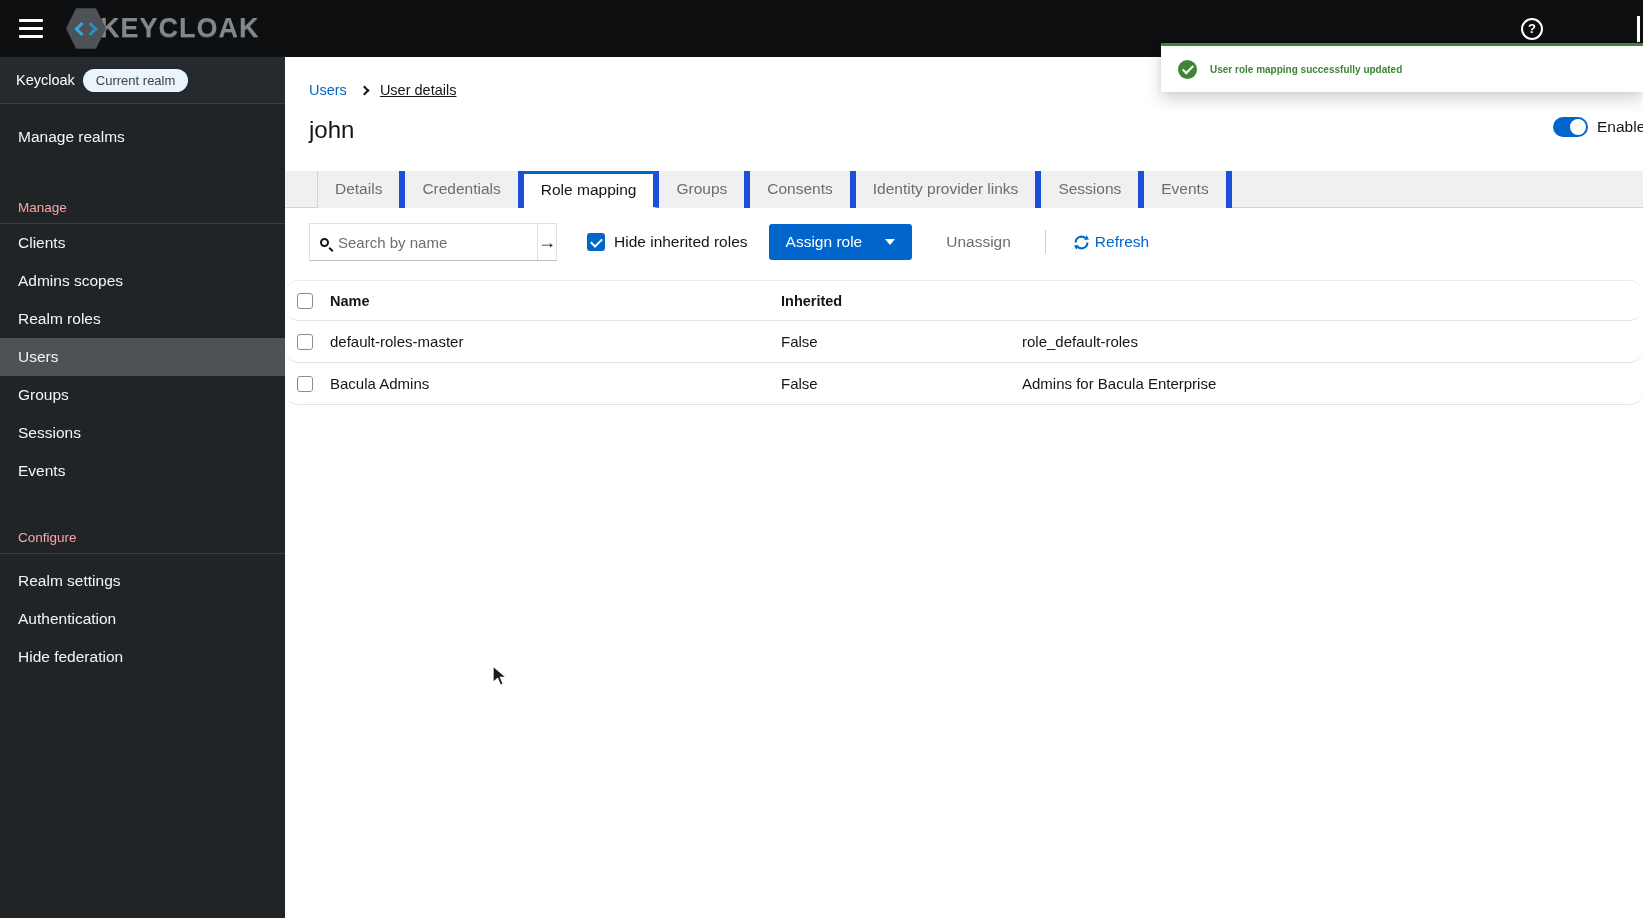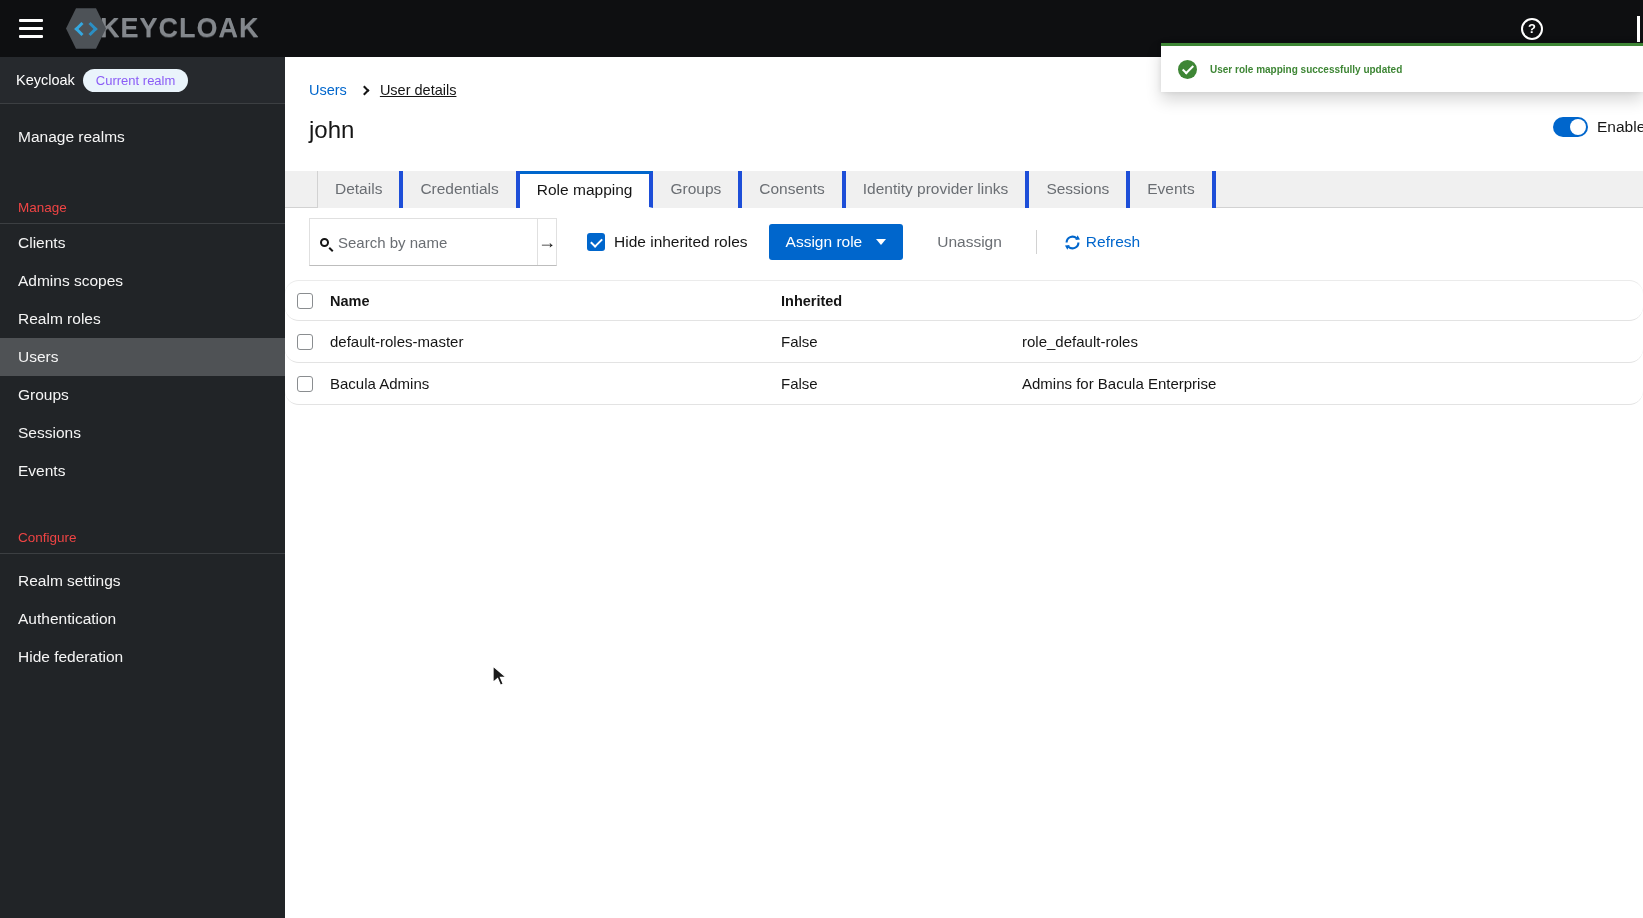--- a/index.html
+++ b/index.html
@@ -17,26 +17,26 @@
   .hex-chev.right { transform:rotate(225deg) translate(1px,-1px); border-color:#2b8fc4; }
   .brand-text { font-size:27px; font-weight:bold; color:#83878c; letter-spacing:1px; margin-left:-6px; text-shadow:0 1px 0 #3a3d40; }
   .topbar-right { margin-left:auto; display:flex; align-items:center; }
   .help-icon { width:22px; height:22px; border:2px solid #fff; border-radius:50%; color:#fff; font-size:13px; font-weight:bold; display:flex; align-items:center; justify-content:center; margin-right:94px; cursor:pointer; }
   .edge-sliver { width:3px; height:26px; background:#fff; margin-right:3px; }
 
   
   .sidebar { position:absolute; left:0; top:57px; width:285px; height:861px; background:#212427; color:#f0f0f0; z-index:2; }
   .realm-row { height:47px; display:flex; align-items:center; padding:0 16px; border-bottom:1px solid #3c3f42; background:#26292d; }
   .realm-name { font-size:14.5px; color:#fff; margin-right:8px; }
-  .realm-badge { background:#eaf4fb; color:#8b5cf6; font-size:13px; padding:4px 13px; border-radius:13px; cursor:pointer; white-space:nowrap; }
+  .realm-badge { background:#eaf4fb; color:#404040; font-size:13px; padding:4px 13px; border-radius:13px; cursor:pointer; white-space:nowrap; }
   .nav { padding-top:14px; }
   .nav-item { height:38px; line-height:38px; padding-left:18px; font-size:15.5px; color:#f5f5f5; cursor:pointer; white-space:nowrap; }
   .nav-item.selected { background:#4f5255; }
   .nav-gap-lg { height:44px; }
-  .nav-section-title { padding:0 0 8px 18px; font-size:13.5px; color:#ef4444; margin-top:0; }
+  .nav-section-title { padding:0 0 8px 18px; font-size:13.5px; color:#fca5a5; margin-top:0; }
   .nav-divider { height:1px; background:#3c3f42; }
   .nav-items { padding-top:0; }
   .nav-section.configure { margin-top:40px; }
   .nav-section.configure .nav-items { padding-top:8px; }
 
   
   .content { position:absolute; left:285px; top:57px; width:1358px; height:861px; background:#fff; }
   .page-head { padding:25px 24px 0 24px; position:relative; }
   .breadcrumb { display:flex; align-items:center; font-size:14.5px; }
   .crumb-link { color:#0066cc; cursor:pointer; }
@@ -44,38 +44,38 @@
   .crumb-current { color:#151515;text-decoration:underline; }
   .title-row { margin-top:16px; height:32px; position:relative; display:flex; align-items:center; }
   .page-title { font-size:24px; font-weight:500; color:#151515; }
   .enabled-wrap { position:absolute; left:1244px; top:3px; display:flex; align-items:center; }
   .toggle { width:35px; height:20px; border-radius:10px; background:#0066cc; position:relative; cursor:pointer; flex:none; }
   .toggle .knob { position:absolute; right:2px; top:2px; width:16px; height:16px; border-radius:50%; background:#fff; }
   .enabled-label { margin-left:9px; font-size:15.5px; color:#151515; white-space:nowrap; }
 
   
   .tabs { margin-top:25px; height:37px; background:#f0f0f0; border-bottom:1px solid #d2d2d2; display:flex; padding-left:32px; }
-  .tab { height:37px; line-height:36px; padding:0 17px; font-size:15.5px; color:#6a6e73; background:#f0f0f0; border-right:4px solid #1d4ed8; cursor:pointer; white-space:nowrap; }
+  .tab { height:37px; line-height:36px; padding:0 17px; font-size:15.5px; color:#6a6e73; background:#f0f0f0; border-right:6px solid #1d4ed8; cursor:pointer; white-space:nowrap; }
   .tab:first-child { border-left:1px solid #d2d2d2; }
   .tab.active { background:#fff; color:#151515; border-top:3px solid #0066cc; line-height:32px; margin-bottom:-1px; border-bottom:1px solid #fff; }
 
   
   .toolbar { display:flex; align-items:center; padding:16px 24px 0 24px; height:52px; }
-  .search-group { display:flex; width:248px; height:48px; border:1px solid #e0e0e0; border-bottom-color:#bdbdbd; background:#fff; }
+  .search-group { display:flex; width:248px; height:38px; border:1px solid #e0e0e0; border-bottom-color:#bdbdbd; background:#fff; }
   .search-field { display:flex; align-items:center; flex:1; padding-left:10px; }
   .search-glass { width:9px; height:9px; border:2px solid #151515; border-radius:50%; position:relative; flex:none; }
   .search-glass::after { content:""; position:absolute; width:2px; height:5px; background:#151515; transform:rotate(-45deg); left:8px; top:7px; }
   .search-input { border:none; outline:none; flex:1; margin-left:9px; font-size:15px; color:#151515; font-family:inherit; background:transparent; }
   .search-input::placeholder { color:#6a6e73; }
   .search-btn { width:44px; border:none; border-left:1px solid #e0e0e0; background:#fff; font-size:18px; color:#151515; cursor:pointer; }
   .hide-check-wrap { display:flex; align-items:flex-end; margin-left:30px; cursor:pointer; }
   .checkbox-on { width:18px; height:18px; background:#0066cc; border-radius:3px; position:relative; flex:none; }
   .checkbox-on::after { content:""; position:absolute; left:6px; top:2.5px; width:5px; height:9px; border:solid #fff; border-width:0 2px 2px 0; transform:rotate(45deg); }
   .hide-check-label { margin-left:9px; font-size:15.5px; color:#151515; }
-  .assign-btn { margin-left:21px; height:36px; padding:0 17px; background:#0066cc; color:#fff; border:none; border-radius:3px; font-size:15.5px; font-family:inherit; display:flex; align-items:center; cursor:pointer; }
+  .assign-btn { margin-left:21px; height:36px; padding:0 17px; background:#0066cc; color:#fff; border:none; border-radius:3px; font-size:15.5px; font-family:inherit; display:flex; align-items:center; cursor:pointer;gap:9px; }
   .caret-down { width:0; height:0; border-left:5px solid transparent; border-right:5px solid transparent; border-top:6px solid #fff; margin-left:14px; }
   .unassign-btn { margin-left:34px; background:none; border:none; font-size:15.5px; color:#6a6e73; font-family:inherit; cursor:default; }
   .toolbar-divider { width:1px; height:24px; background:#d2d2d2; margin-left:34px; }
   .refresh-link { margin-left:28px; display:flex; align-items:center; color:#0066cc; font-size:15.5px; cursor:pointer; }
   .refresh-link svg { margin-right:6px; }
 
   
   .roles-table { margin-top:20px; }
   .t-row { display:grid; grid-template-columns:45px 451px 241px 1fr; align-items:center; border-bottom:1px solid #e3e3e3;border-radius:14px; }
   .t-row.head { border-top:1px solid #ebebeb; height:41px; font-weight:bold; font-size:14.5px; color:#151515; }

